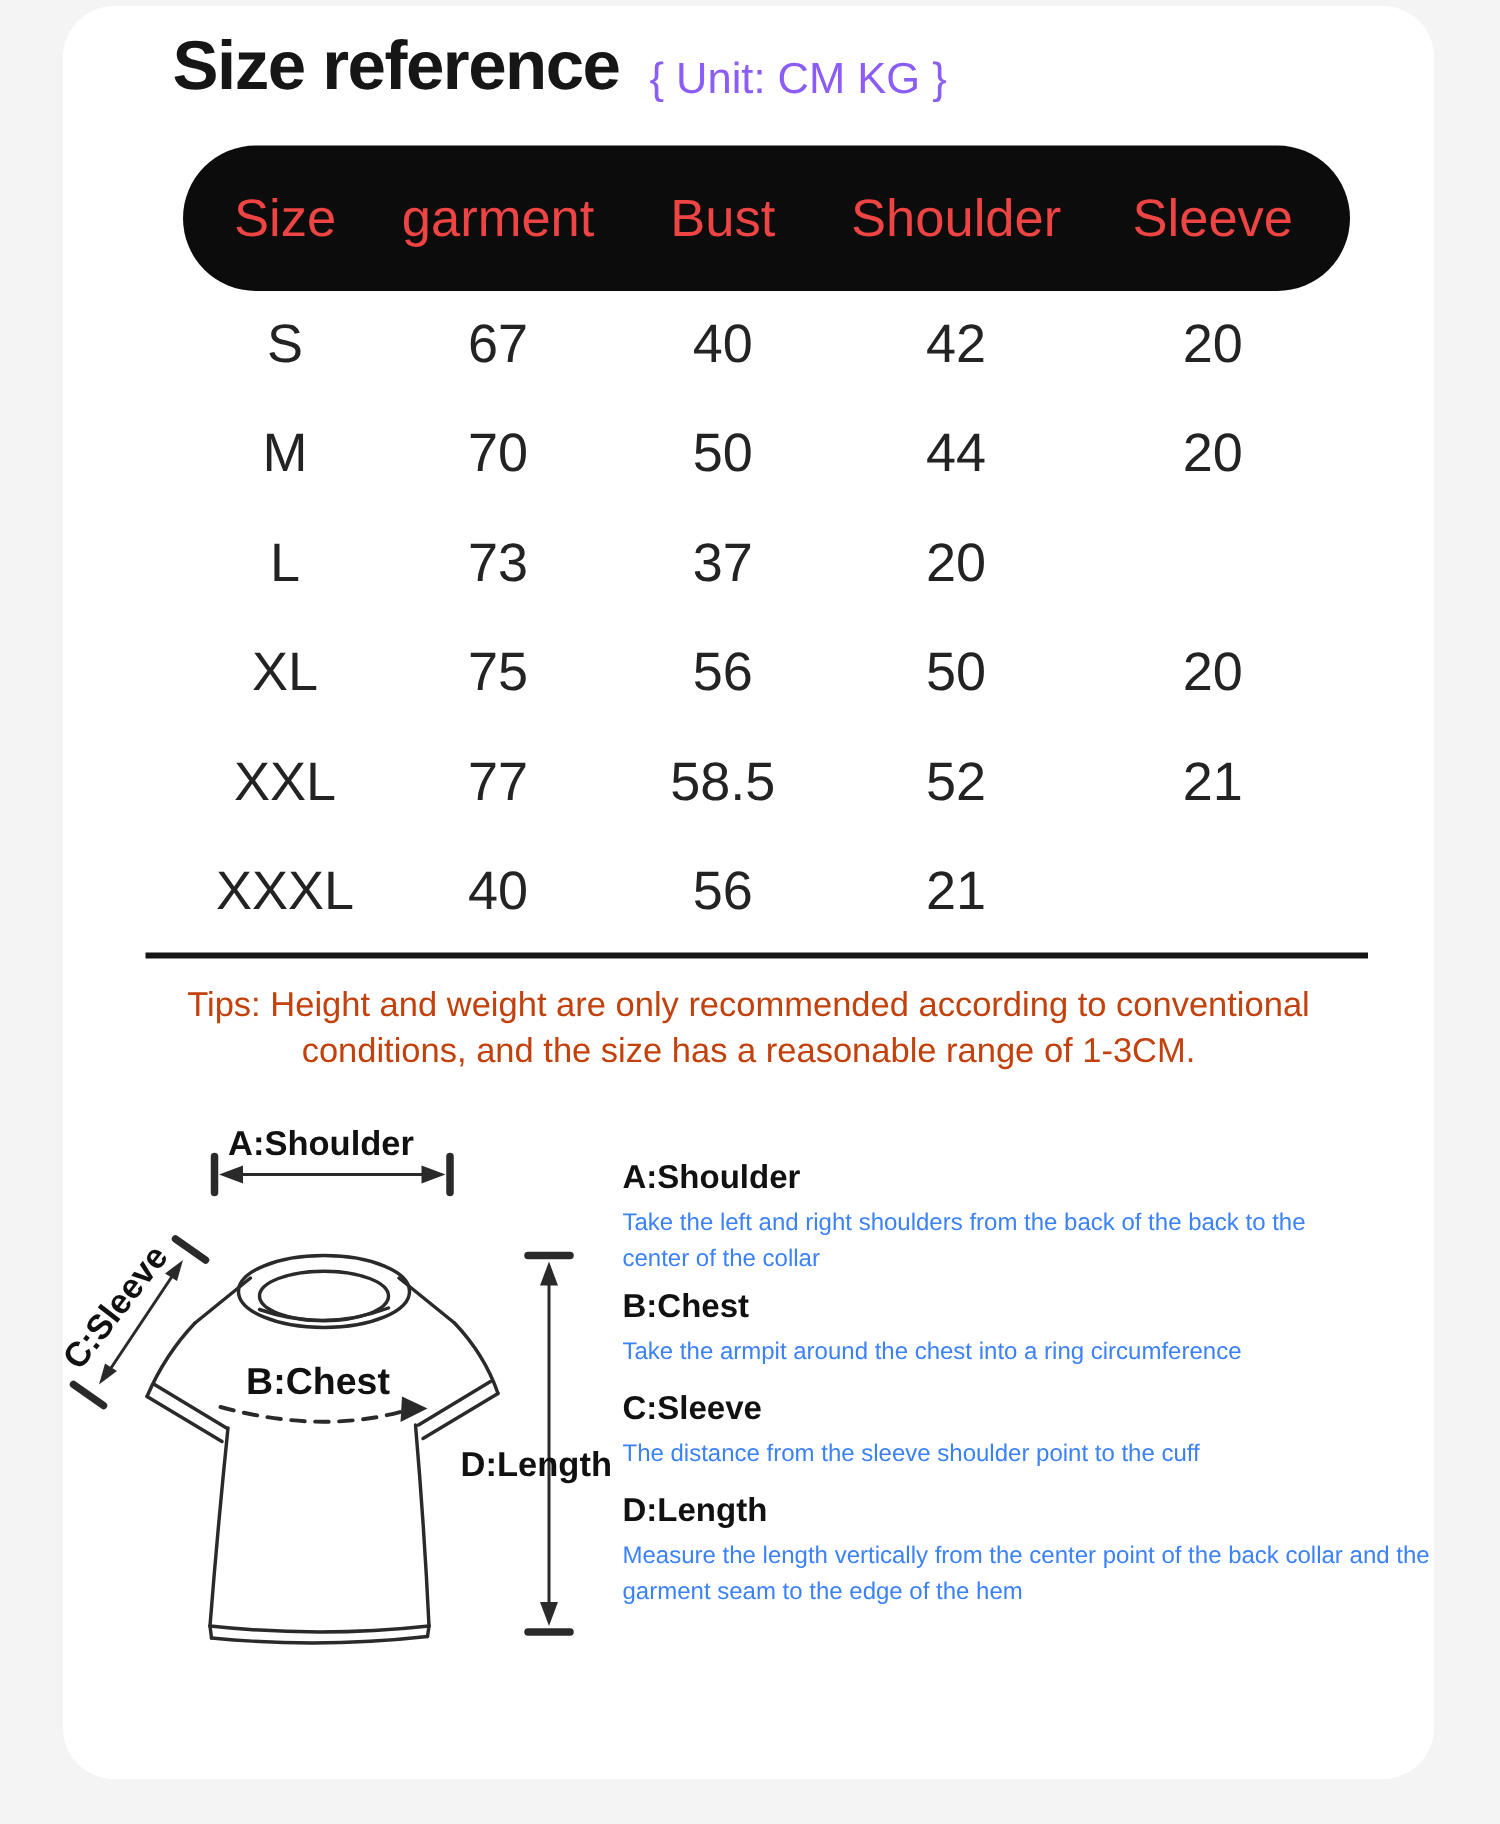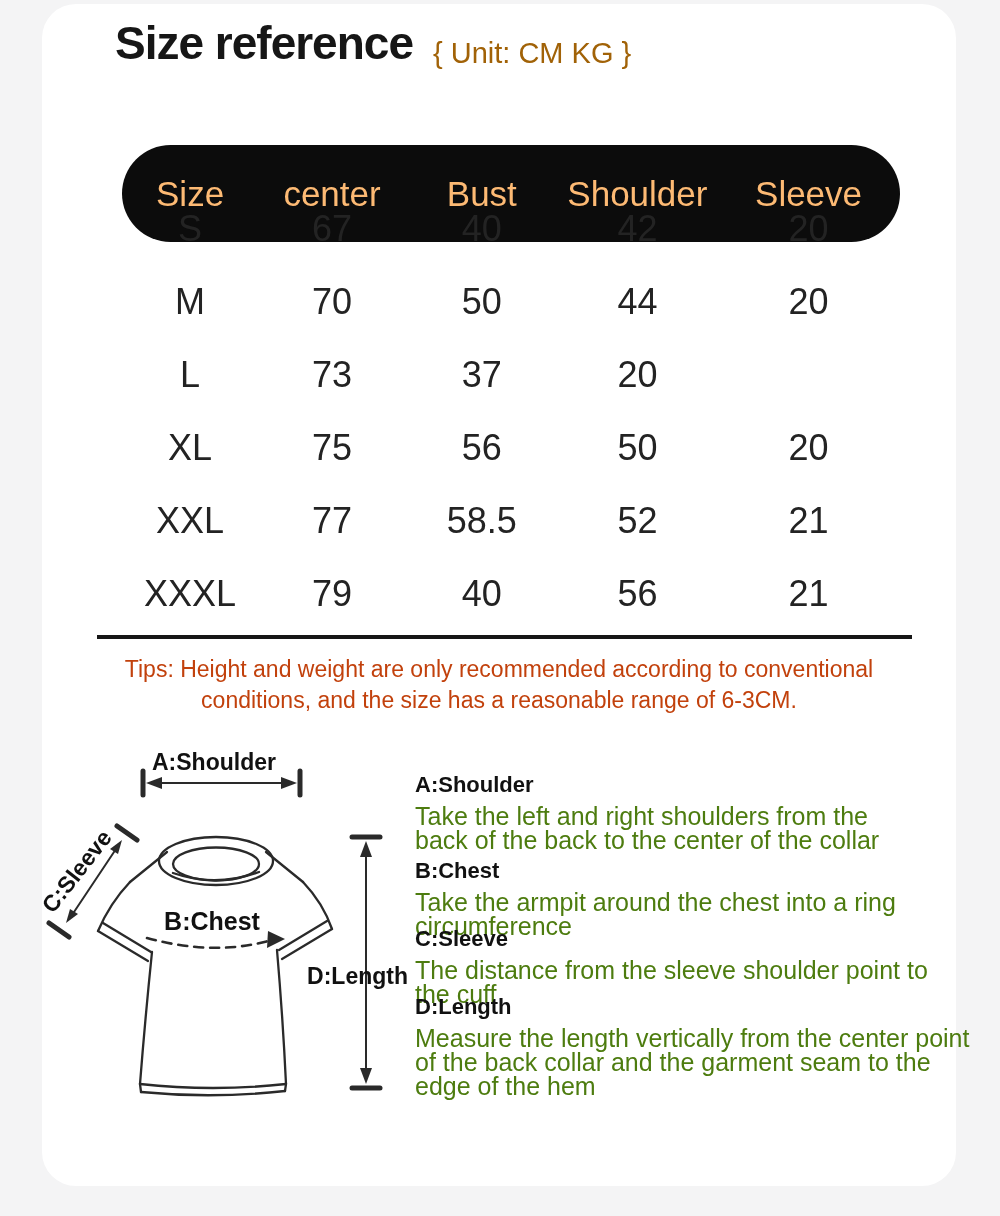--- a/index.html
+++ b/index.html
@@ -11,66 +11,66 @@
     position:relative;
     overflow:hidden;
   }
   .card{
     position:absolute;left:42px;top:4px;width:914px;height:1182px;
     background:#ffffff;border-radius:34px;
   }
   
   .title-row{position:absolute;left:73px;top:12px;display:flex;align-items:flex-end;white-space:nowrap;}
   .title{font-size:46px;font-weight:700;letter-spacing:-1px;color:#161616;}
-  .unit{font-size:29px;font-weight:400;color:#a16207;margin-left:20px;}
+  .unit{font-size:29px;font-weight:400;color:#8b5cf6;margin-left:20px;}
   
   .t-grid{display:grid;grid-template-columns:17.5% 19% 19.5% 20.5% 23.5%;}
   .t-head{
     position:absolute;left:80px;top:93px;width:778px;height:97px;
     background:#0c0c0c;border-radius:49px;
-    align-items:center;color:#fdba74;font-size:35px;margin-top:48px;
+    align-items:center;color:#ef4444;font-size:35px;
   }
   .t-head .t-cell{text-align:center;}
   .t-body{position:absolute;left:80px;top:188px;width:778px;}
   .t-row{height:73px;align-items:center;font-size:36px;color:#232323;}
   .t-cell{text-align:center;}
   .divider{position:absolute;left:55px;top:631px;width:815px;height:4px;background:#161616;}
   
   .tips{position:absolute;left:0;top:650px;width:100%;text-align:center;
         font-size:23px;line-height:31px;color:#c2410c;}
   
   .diagram-svg{position:absolute;left:0px;top:731px;width:430px;height:400px;}
   .diag-label{position:absolute;font-weight:700;color:#111;white-space:nowrap;}
   .lbl-a{left:110px;top:745px;font-size:23px;}
   .lbl-c{left:-27px;top:854px;width:124px;font-size:23px;text-align:center;
          transform:rotate(-52deg);}
   .lbl-b{left:105px;top:903px;width:130px;font-size:25px;text-align:center;}
   .lbl-d{left:264px;top:959px;width:102px;font-size:23px;text-align:right;}
   
   .guide-block{position:absolute;left:373px;}
   .guide-block h3{margin:0;font-size:22px;font-weight:700;color:#111;}
-  .guide-block p{margin:6px 0 0 0;font-size:25px;line-height:24px;color:#4d7c0f;}
+  .guide-block p{margin:6px 0 0 0;font-size:16px;line-height:24px;color:#3b82f6;}
   .gb-a{top:768px;width:480px;}
   .gb-b{top:854px;width:548px;}
   .gb-c{top:922px;width:548px;}
   .gb-d{top:990px;width:556px;}
 </style>
 </head>
 <body>
 
 <div class="card">
 
   <div class="title-row">
     <span class="title">Size reference</span>
     <span class="unit">{ Unit: CM KG }</span>
   </div>
 
   <div class="t-head t-grid">
     <div class="t-cell">Size</div>
-    <div class="t-cell">center</div>
+    <div class="t-cell">garment</div>
     <div class="t-cell">Bust</div>
     <div class="t-cell">Shoulder</div>
     <div class="t-cell">Sleeve</div>
   </div>
 
   <div class="t-body">
     <div class="t-row t-grid">
       <div class="t-cell">S</div>
       <div class="t-cell">67</div>
       <div class="t-cell">40</div>
@@ -99,32 +99,31 @@
     </div>
     <div class="t-row t-grid">
       <div class="t-cell">XXL</div>
       <div class="t-cell">77</div>
       <div class="t-cell">58.5</div>
       <div class="t-cell">52</div>
       <div class="t-cell">21</div>
     </div>
     <div class="t-row t-grid">
       <div class="t-cell">XXXL</div>
-      <div class="t-cell">79</div>
       <div class="t-cell">40</div>
       <div class="t-cell">56</div>
       <div class="t-cell">21</div>
     </div>
   </div>
 
   <div class="divider"></div>
 
   <div class="tips">
     <div>Tips: Height and weight are only recommended according to conventional</div>
-    <div>conditions, and the size has a reasonable range of 6-3CM.</div>
+    <div>conditions, and the size has a reasonable range of 1-3CM.</div>
   </div>
 
   <svg class="diagram-svg" viewBox="0 0 430 400" fill="none" stroke="#2a2a2a" stroke-width="2.3" stroke-linecap="round" stroke-linejoin="round">
 
     <g>
       <path d="M101 36 V60" stroke-width="5"></path>
       <path d="M258 36 V60" stroke-width="5"></path>
       <path d="M112 48 H248" stroke-width="2"></path>
       <path d="M104 48 L120 42 L120 54 Z" fill="#2a2a2a" stroke="none"></path>
       <path d="M255 48 L239 42 L239 54 Z" fill="#2a2a2a" stroke="none"></path>

